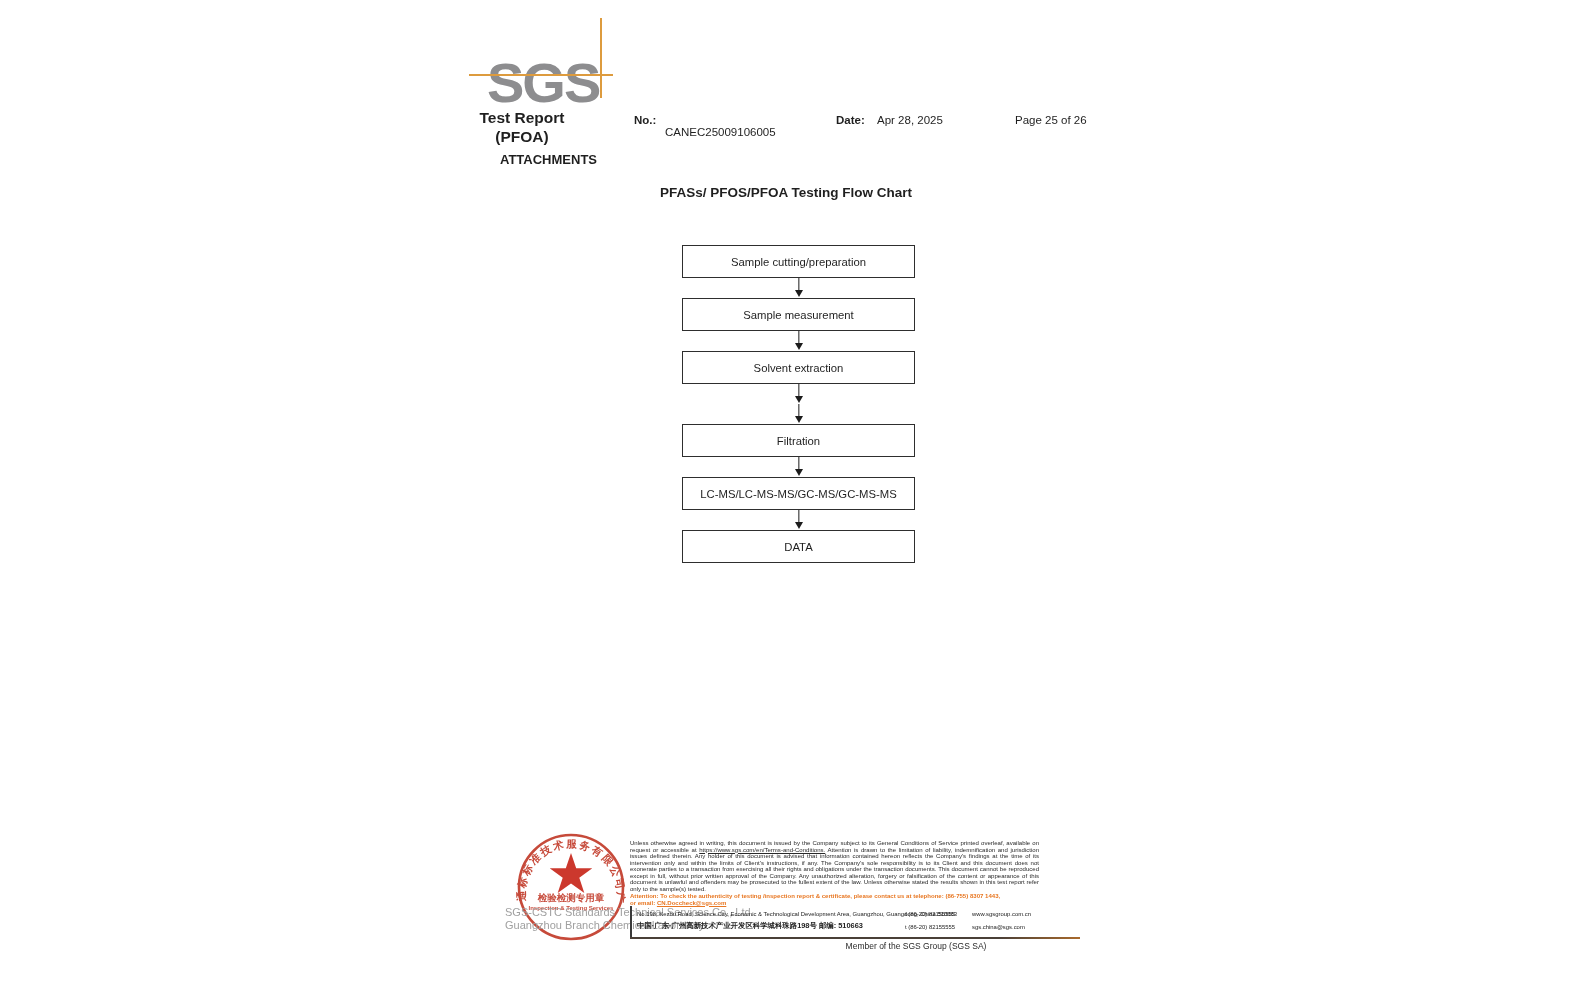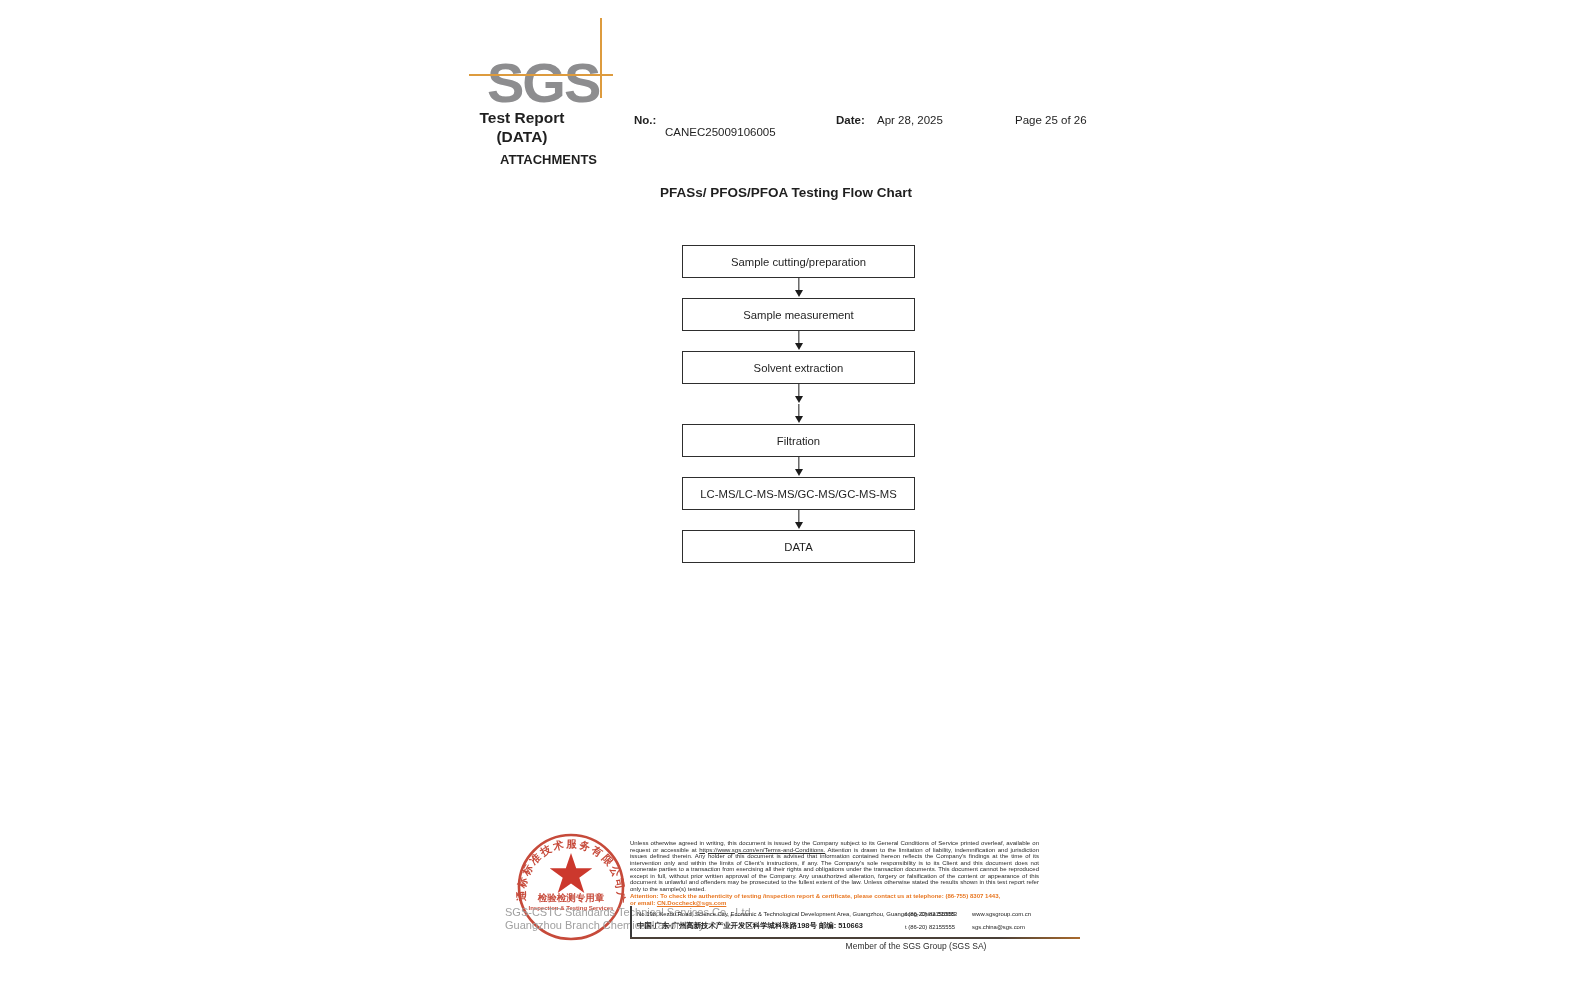--- a/index.html
+++ b/index.html
@@ -68,21 +68,21 @@
 <body>
 
 <div class="abs" style="left:487px;top:16px;margin-top:39px;">
   <div class="logo-text">SGS</div>
 </div>
 <div class="abs logo-hline" style="left:469px;top:74px;width:144px;"></div>
 <div class="abs logo-vline" style="left:600px;top:18px;height:80px;"></div>
 
 <div class="abs report-title" style="left:472px;top:108px;">
   <div>Test Report</div>
-  <div>(DATA)</div>
+  <div>(PFOA)</div>
 </div>
 <div class="abs attachments" style="left:500px;top:152px;">ATTACHMENTS</div>
 
 <div class="abs meta" style="left:634px;top:114px;">
   <b>No.:</b>
 </div>
 <div class="abs meta" style="left:665px;top:114px;margin-top:12px;">CANEC25009106005</div>
 <div class="abs meta" style="left:836px;top:114px;">
   <b>Date:</b>
 </div>

